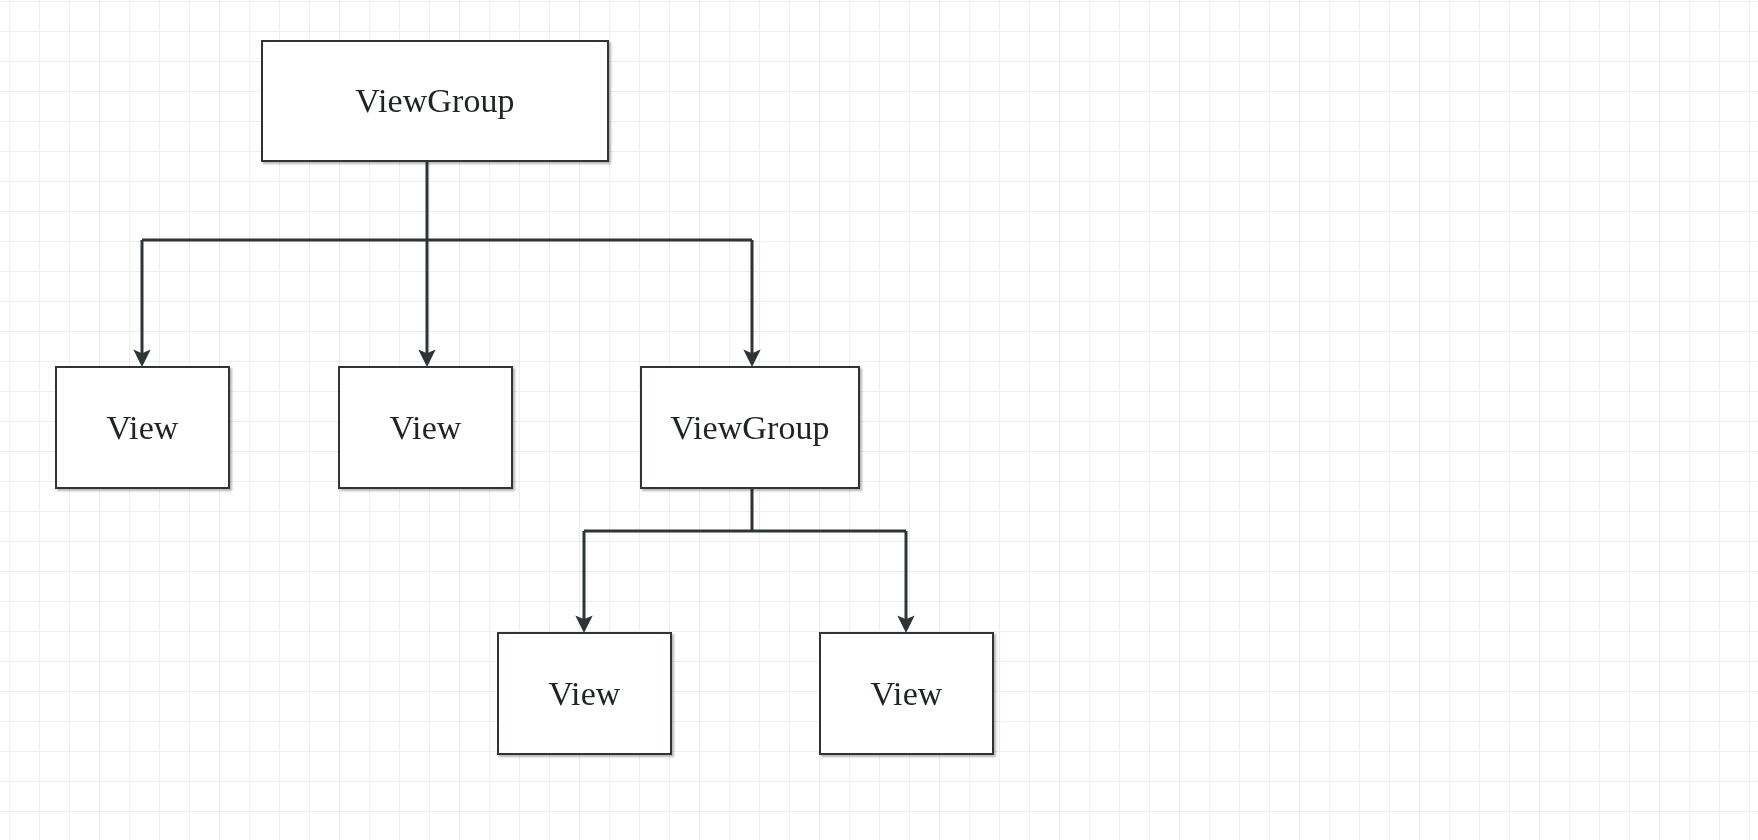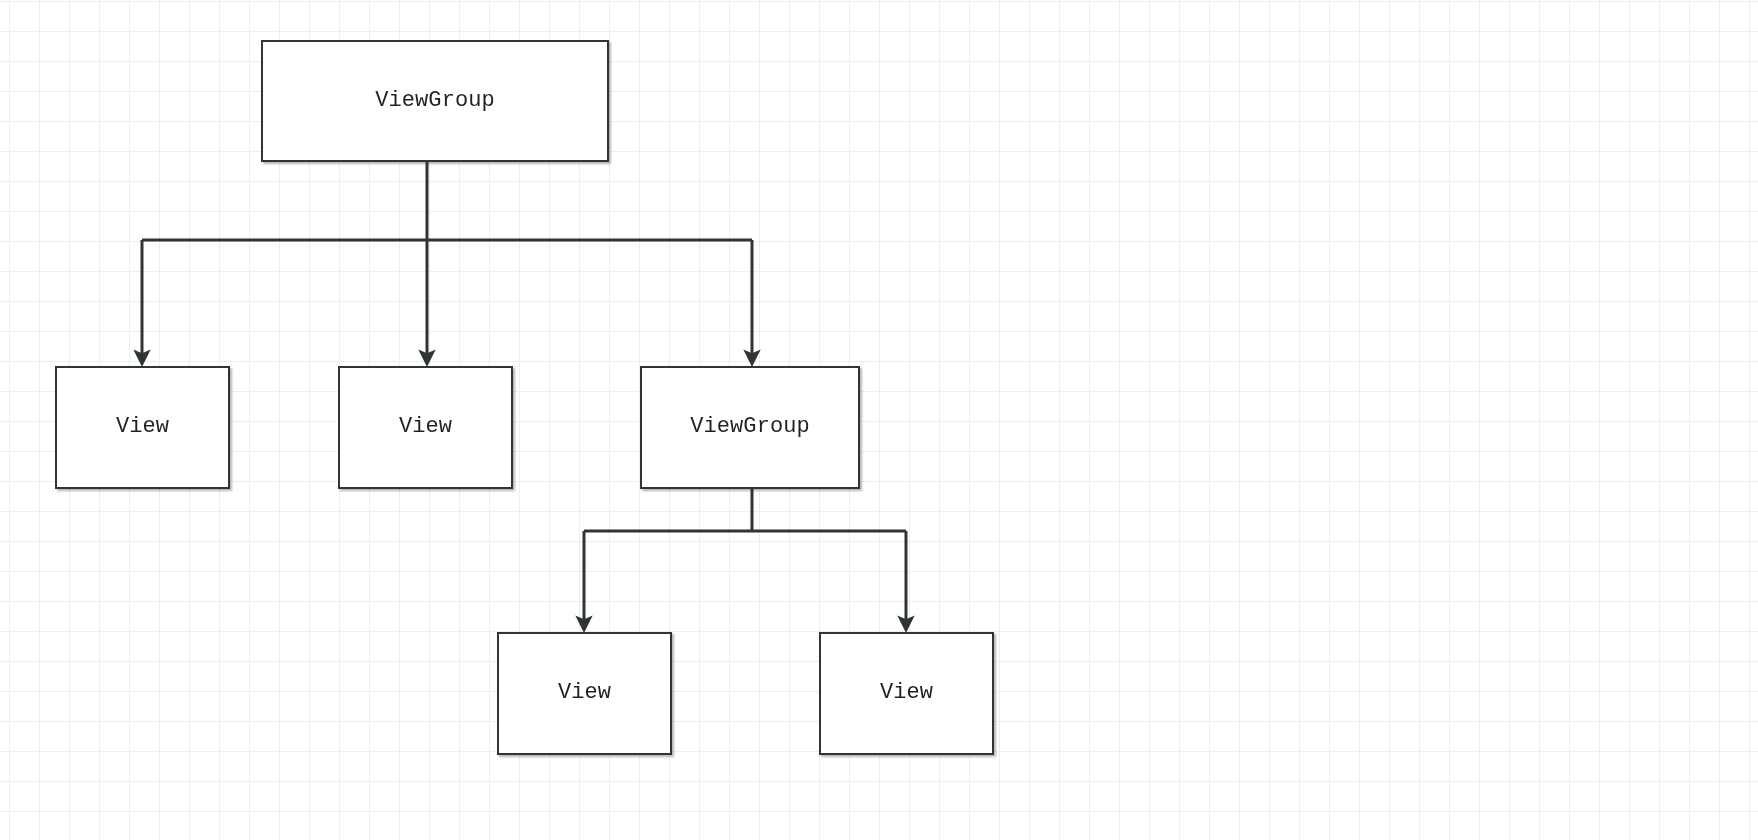--- a/index.html
+++ b/index.html
@@ -43,22 +43,22 @@
     position: absolute;
     box-sizing: border-box;
     background: #ffffff;
     border: 2px solid #2f3436;
     box-shadow: 2px 2px 2px rgba(50, 50, 50, 0.35);
     display: flex;
     align-items: center;
     justify-content: center;
   }
   .node-label {
-    font-family: Liberation Mono, monospace;
-    font-size: 22px;
+    font-family: Liberation Serif, serif;
+    font-size: 34px;
     line-height: 1.1;
     color: #1f2326;
     letter-spacing: 0.1px;
     white-space: nowrap;
     text-align: right;
   }
 </style>
 </head>
 <body>
 

